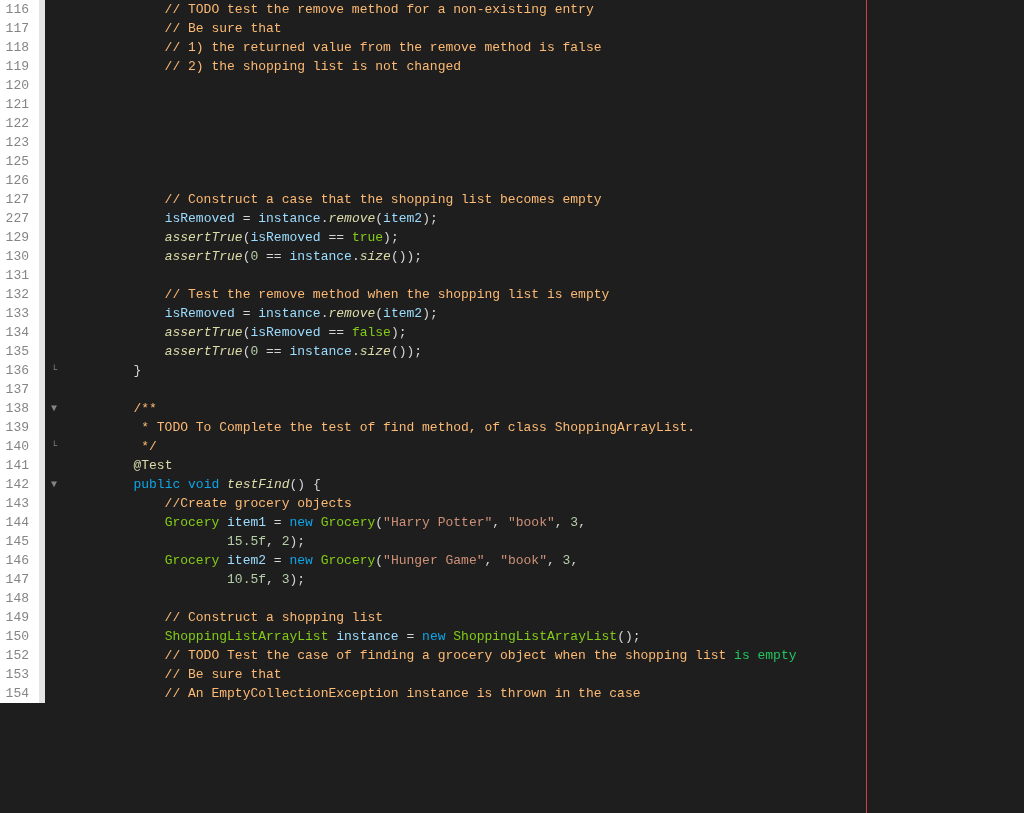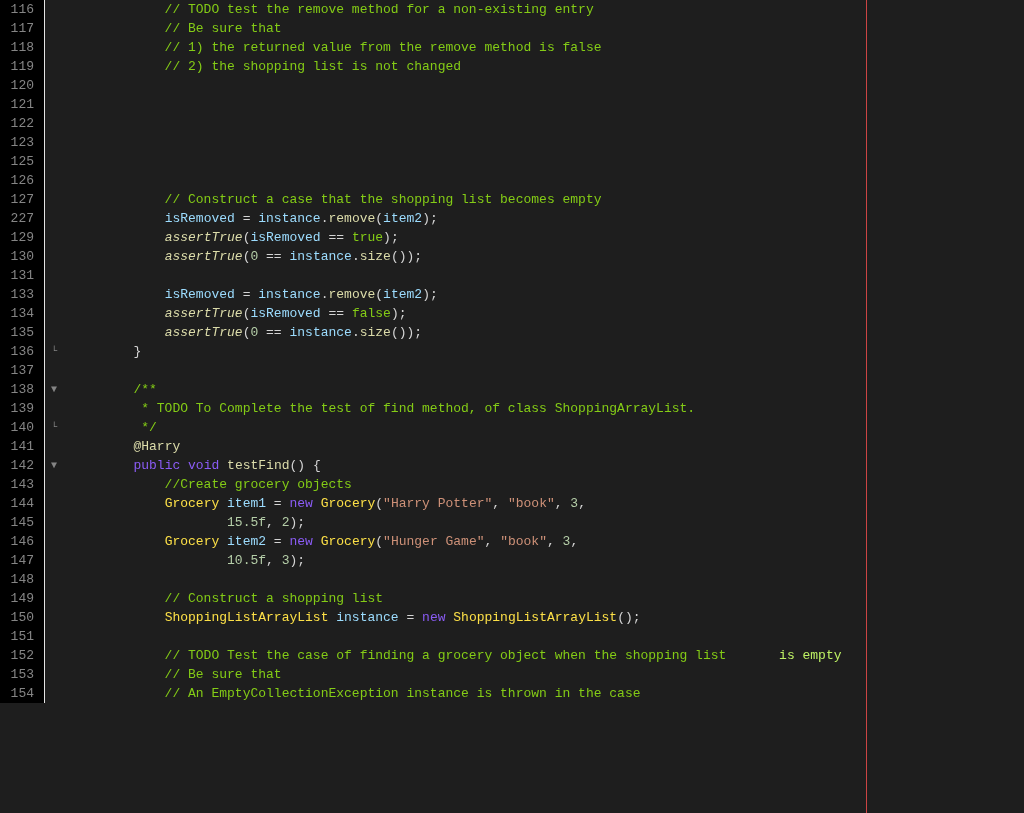--- a/index.html
+++ b/index.html
@@ -32,23 +32,23 @@
       min-height: 19px;
       line-height: 19px;
     }
 
     .line-number {
       width: 45px;
       min-width: 45px;
       text-align: right;
       padding-right: 10px;
       color: #858585;
-      background-color: #000000;
+      background-color: #ffffff;
       user-select: none;
-      border-right: 1px solid #e5e5e5;
+      border-right: 6px solid #e5e5e5;
       font-size: 13px;
     }
 
     .fold-gutter {
       width: 18px;
       min-width: 18px;
       text-align: center;
       color: #858585;
       cursor: pointer;
       font-size: 11px;
@@ -56,27 +56,27 @@
     }
 
     .code-content {
       padding-left: 8px;
       white-space: pre;
       flex: 1;
       color: #d4d4d4;
     }
 
     
-    .kw { color: #8b5cf6; } 
+    .kw { color: #0ea5e9; } 
     .kw-italic { color: #569cd6; font-style: italic; } 
-    .method { color: #dcdcaa; } 
+    .method { color: #dcdcaa; font-style: italic; } 
     .string { color: #ce9178; } 
-    .comment { color: #84cc16; } 
+    .comment { color: #fdba74; } 
     .number { color: #b5cea8; } 
-    .type { color: #fde047; } 
+    .type { color: #84cc16; } 
     .var { color: #9cdcfe; } 
     .plain { color: #d4d4d4; } 
     .annotation { color: #dcdcaa; } 
     .bool-val { color: #84cc16; }
   </style>
 </head>
 <body>
 
 <div class="code-container">
 
@@ -158,20 +158,25 @@
     <div class="fold-gutter"></div>
     <div class="code-content">            <span class="method kw-italic">assertTrue</span><span class="plain">(</span><span class="number">0</span><span class="plain"> == </span><span class="var">instance</span><span class="plain">.</span><span class="method">size</span><span class="plain">());</span></div>
   </div>
 
   <div class="code-line">
     <div class="line-number">131</div>
     <div class="fold-gutter"></div>
     <div class="code-content"></div>
   </div>
 
+  <div class="code-line">
+    <div class="line-number">132</div>
+    <div class="fold-gutter"></div>
+    <div class="code-content"><span class="comment">            // Test the remove method when the shopping list is empty</span></div>
+  </div>
 
   <div class="code-line">
     <div class="line-number">133</div>
     <div class="fold-gutter"></div>
     <div class="code-content">            <span class="var">isRemoved</span><span class="plain"> = </span><span class="var">instance</span><span class="plain">.</span><span class="method">remove</span><span class="plain">(</span><span class="var">item2</span><span class="plain">);</span></div>
   </div>
 
   <div class="code-line">
     <div class="line-number">134</div>
     <div class="fold-gutter"></div>
@@ -210,21 +215,21 @@
 
   <div class="code-line">
     <div class="line-number">140</div>
     <div class="fold-gutter" style="color:#858585; font-size:10px;">└</div>
     <div class="code-content"><span class="comment">         */</span></div>
   </div>
 
   <div class="code-line">
     <div class="line-number">141</div>
     <div class="fold-gutter"></div>
-    <div class="code-content">        <span class="annotation">@Harry</span></div>
+    <div class="code-content">        <span class="annotation">@Test</span></div>
   </div>
 
   <div class="code-line">
     <div class="line-number">142</div>
     <div class="fold-gutter" style="color:#858585; font-size:10px;">▼</div>
     <div class="code-content">        <span class="kw">public</span><span class="plain"> </span><span class="kw">void</span><span class="plain"> </span><span class="method">testFind</span><span class="plain">() {</span></div>
   </div>
 
   <div class="code-line">
     <div class="line-number">143</div>
@@ -267,30 +272,25 @@
     <div class="fold-gutter"></div>
     <div class="code-content"><span class="comment">            // Construct a shopping list</span></div>
   </div>
 
   <div class="code-line">
     <div class="line-number">150</div>
     <div class="fold-gutter"></div>
     <div class="code-content">            <span class="type">ShoppingListArrayList</span><span class="plain"> </span><span class="var">instance</span><span class="plain"> = </span><span class="kw">new</span><span class="plain"> </span><span class="type">ShoppingListArrayList</span><span class="plain">();</span></div>
   </div>
 
-  <div class="code-line">
-    <div class="line-number">151</div>
-    <div class="fold-gutter"></div>
-    <div class="code-content"></div>
-  </div>
 
   <div class="code-line">
     <div class="line-number">152</div>
     <div class="fold-gutter"></div>
-    <div class="code-content"><span class="comment">            // TODO Test the case of finding a grocery object when the shopping list</span><span style="color:#bef264;margin-left:45px;"> is empty</span></div>
+    <div class="code-content"><span class="comment">            // TODO Test the case of finding a grocery object when the shopping list</span><span style="color:#22c55e;"> is empty</span></div>
   </div>
 
   <div class="code-line">
     <div class="line-number">153</div>
     <div class="fold-gutter"></div>
     <div class="code-content"><span class="comment">            // Be sure that</span></div>
   </div>
 
   <div class="code-line">
     <div class="line-number">154</div>

